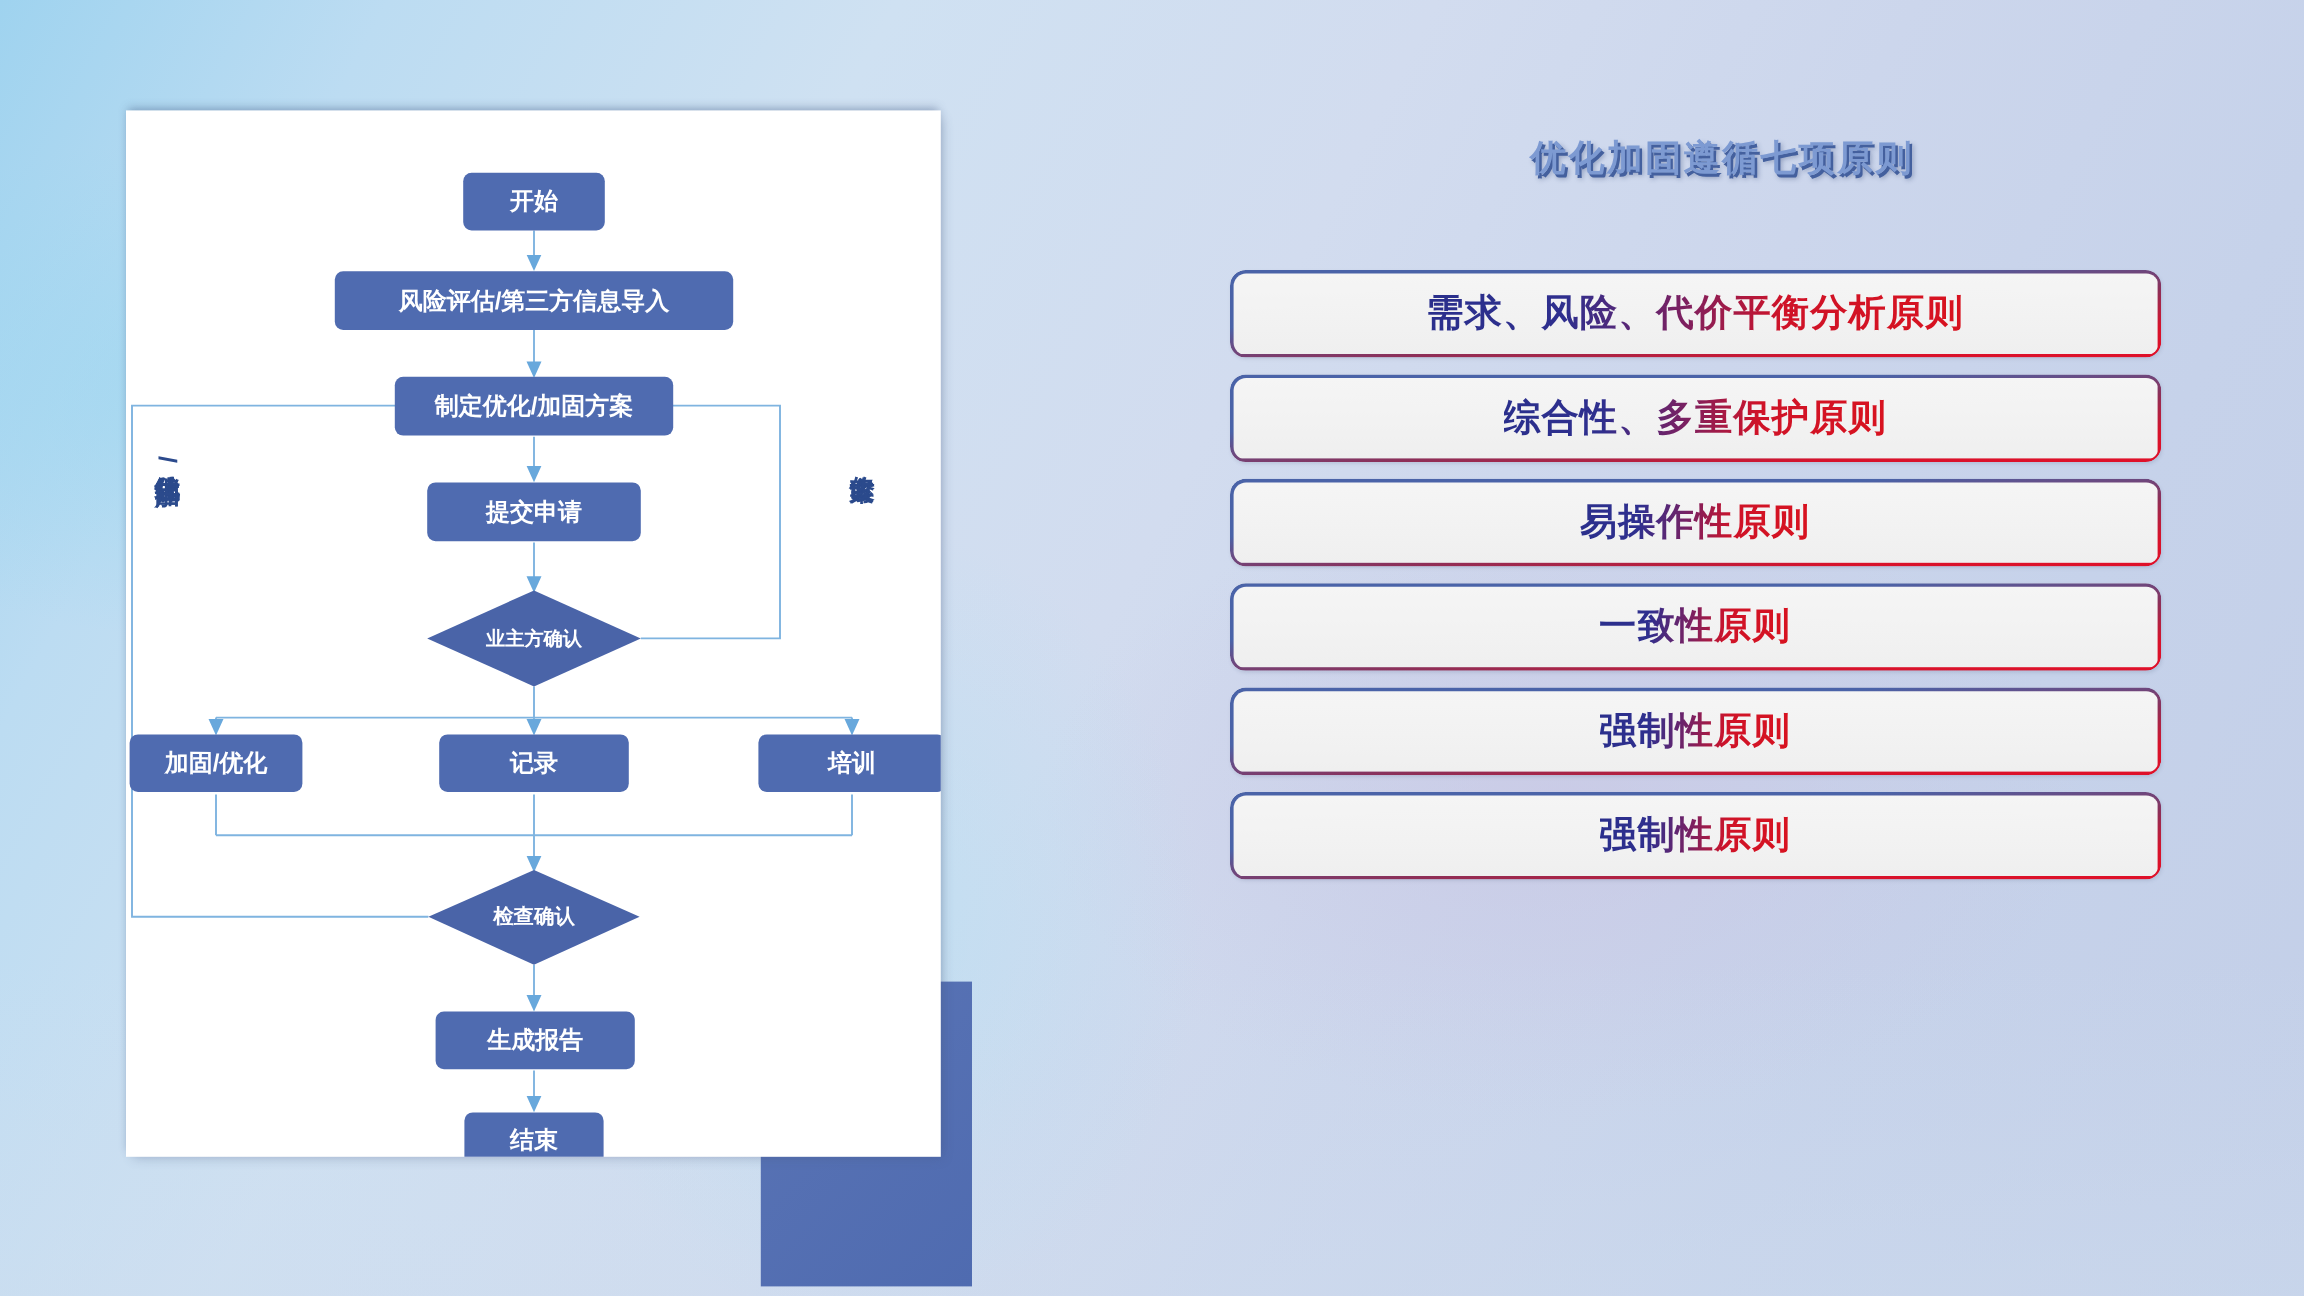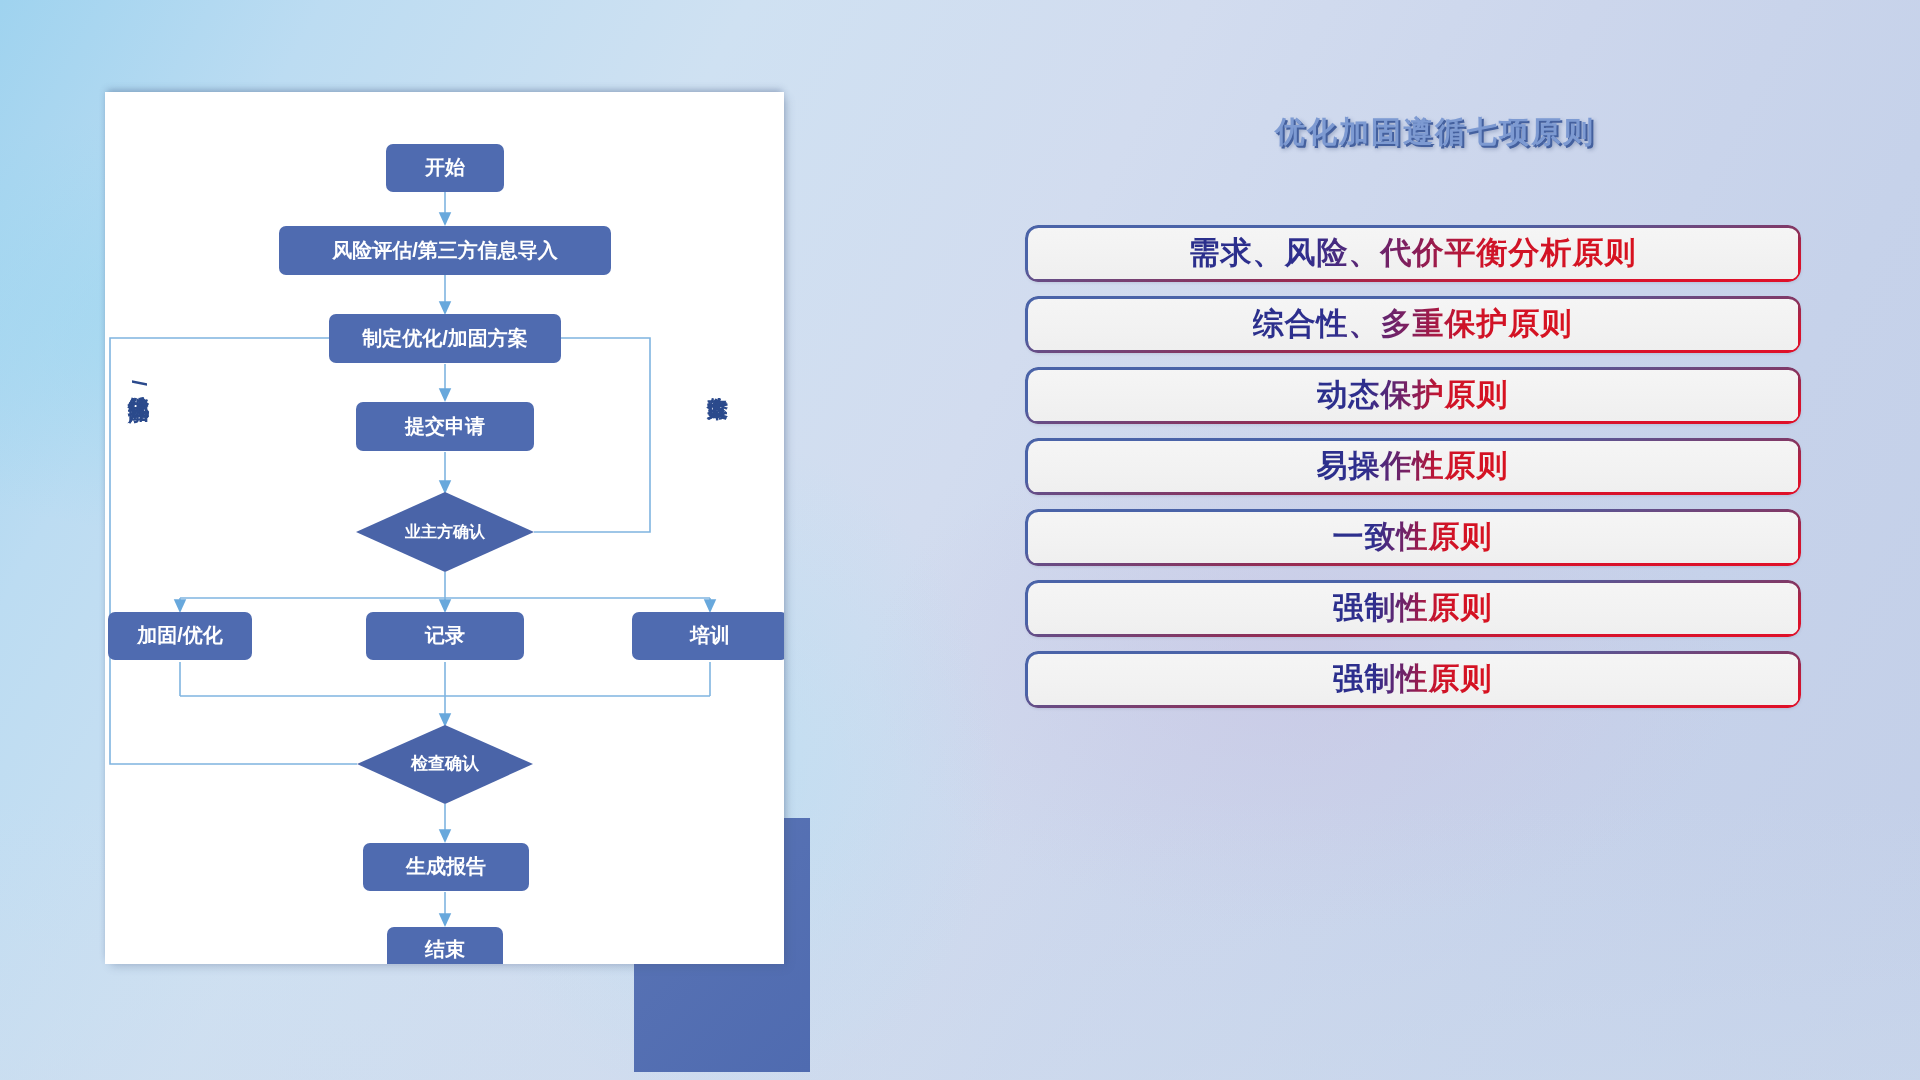--- a/index.html
+++ b/index.html
@@ -44,21 +44,21 @@
   #right{position:absolute;left:1020px;top:0;width:830px;height:1080px;z-index:2;}
   #right-title{
     position:absolute;left:0;top:112px;width:830px;text-align:center;
     font-size:30px;font-weight:bold;letter-spacing:2px;
     color:#7d9ad2;
     text-shadow:2px 2px 0 #44609e, 3px 3px 4px rgba(40,60,110,.40);
     white-space:nowrap;
   }
   #cards{position:absolute;left:5px;top:225px;width:790px;}
   .pcard{
-    position:relative;width:775px;height:56px;margin-bottom:15px;
+    position:relative;width:775px;height:72px;margin-bottom:15px;
     border-radius:13px;
     background:linear-gradient(180deg,#f5f5f5 0%,#f2f2f2 55%,#efefef 100%);
     border:2.5px solid transparent;
     box-sizing:border-box;
     display:flex;align-items:center;justify-content:center;
     box-shadow:1px 2px 3px rgba(90,105,140,.18);
   }
   .pcard::before{
     content:"";position:absolute;left:-2.5px;top:-2.5px;right:-2.5px;bottom:-2.5px;
     border-radius:13px;padding:2.5px;
@@ -200,23 +200,20 @@
   <div id="cards">
 
     <div class="pcard">
       <span class="pcard-text">需求、风险、代价平衡分析原则</span>
     </div>
 
     <div class="pcard">
       <span class="pcard-text">综合性、多重保护原则</span>
     </div>
 
-    <div class="pcard">
-      <span class="pcard-text">动态保护原则</span>
-    </div>
 
     <div class="pcard">
       <span class="pcard-text">易操作性原则</span>
     </div>
 
     <div class="pcard">
       <span class="pcard-text">一致性原则</span>
     </div>
 
     <div class="pcard">

